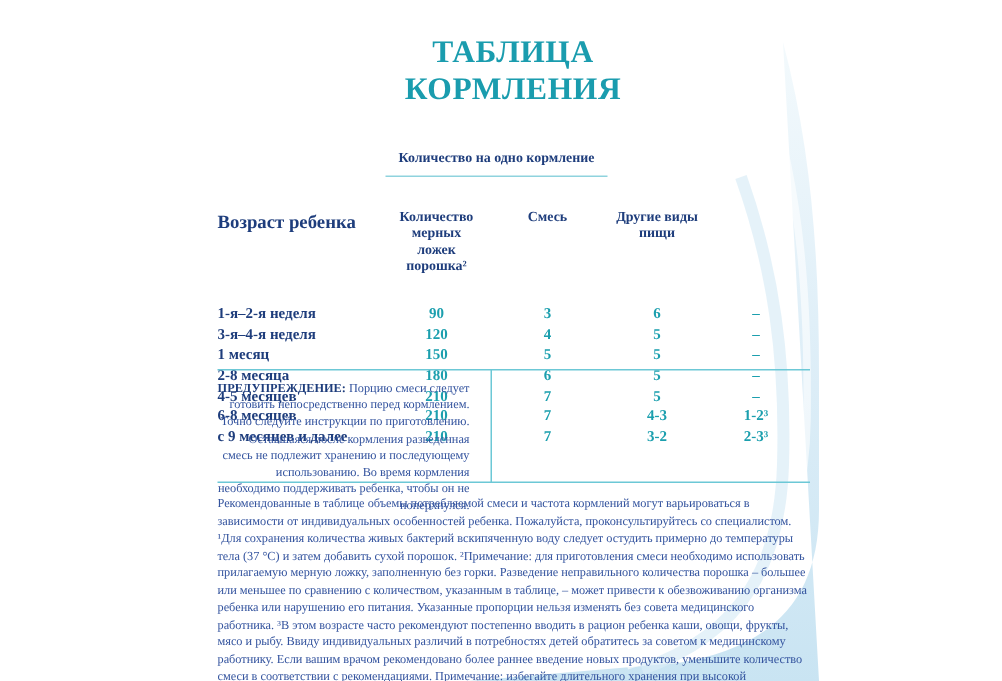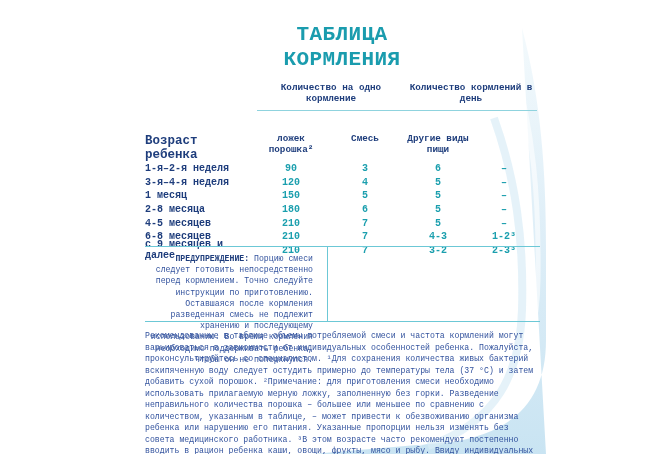--- a/index.html
+++ b/index.html
@@ -1,29 +1,29 @@
 <!DOCTYPE html>
 <html><head>
 <meta charset="utf-8">
 <style>
   html,body{margin:0;padding:0;}
   .screen{
     position:relative;width:668px;height:454px;background:#ffffff;overflow:hidden;
-    font-family:Liberation Mono, monospace;
+    font-family:Liberation Serif, serif;
   }
   .waves{position:absolute;left:0;top:0;width:668px;height:454px;z-index:0;}
   .content{position:absolute;left:0;top:0;width:668px;height:454px;z-index:1;}
 
   .title{
     position:absolute;left:142px;top:22px;width:400px;text-align:center;
     color:#1a9cae;font-weight:bold;font-size:21px;line-height:25px;letter-spacing:.4px;
   }
 
   .feed-table{position:absolute;left:145px;top:82px;width:392px;}
-  .grid{display:grid;grid-template-columns:112px 68px 80px 66px 66px;}
+  .grid{display:grid;grid-template-columns:112px 68px 80px 66px 66px;margin-top:19px;}
   .ghead-cell{
     grid-column:span 2;text-align:center;color:#1e3d7c;font-weight:bold;
     font-size:9.3px;padding-bottom:6px;border-bottom:1px solid #8fd3de;
   }
   .chead{margin-top:16px;}
   .chead-cell{text-align:center;color:#1e3d7c;font-weight:bold;font-size:9.3px;line-height:11px;padding-top:6px;}
   .age-header{color:#1e3d7c;font-weight:bold;font-size:12.5px;padding-top:7px;text-align:left;}
   .tbody{}
   .trow{display:contents;}
   .tbody .cell{height:13.6px;font-size:10px;font-weight:bold;display:flex;align-items:center;}
@@ -69,26 +69,26 @@
     <div class="title">
       <div>ТАБЛИЦА</div>
       <div>КОРМЛЕНИЯ</div>
     </div>
 
     <div class="feed-table">
 
       <div class="grid">
         <div></div>
         <div class="ghead-cell">Количество на одно кормление</div>
-        <div class="ghead-cell">Количество кормлений в день</div>
       </div>
 
       <div class="grid chead">
         <div class="age-header">Возраст ребенка</div>
         <div class="chead-cell">
+          <div>Количество мерных</div>
           <div>ложек порошка²</div>
         </div>
         <div class="chead-cell">
           <div>Смесь</div>
           <div></div>
         </div>
         <div class="chead-cell">
           <div>Другие виды</div>
           <div>пищи</div>
         </div>

